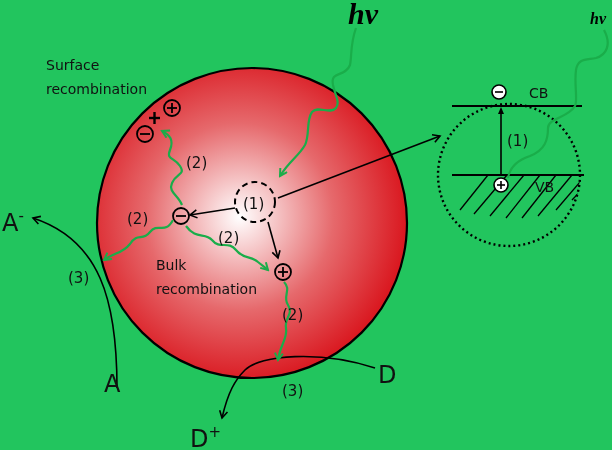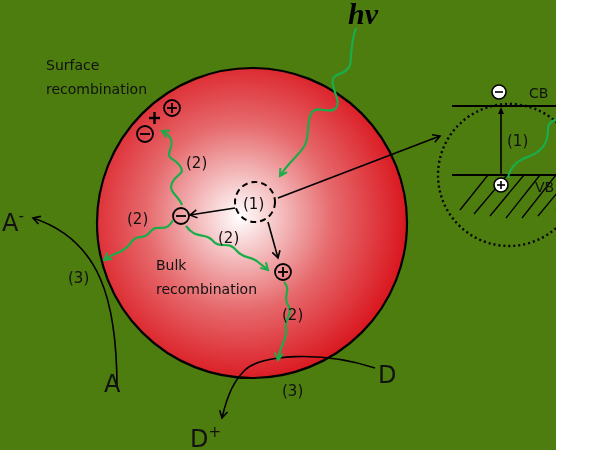--- a/index.html
+++ b/index.html
@@ -1,16 +1,16 @@
 <!DOCTYPE html>
 <html><head>
 <meta charset="utf-8">
 <style>
   html, body { margin: 0; padding: 0; background: #ffffff; }
-  #canvas { position: relative; width: 556px; height: 450px; overflow: hidden; background: #4d7c0f; }
+  #canvas { position: relative; width: 612px; height: 450px; overflow: hidden; background: #22c55e; }
   svg { position: absolute; left: 0; top: 0; }
   .lbl { font-family: "DejaVu Sans", "Liberation Sans", sans-serif; fill: #111; }
   .hv { font-family: "Liberation Serif", "DejaVu Serif", serif; font-style: italic; font-weight: bold; fill: #000; }
   .green { stroke: #1aad4a; fill: none; stroke-width: 2.2; }
   .blk { stroke: #000; fill: none; stroke-width: 1.6; }
 </style>
 </head>
 <body>
 
 <div id="canvas">

